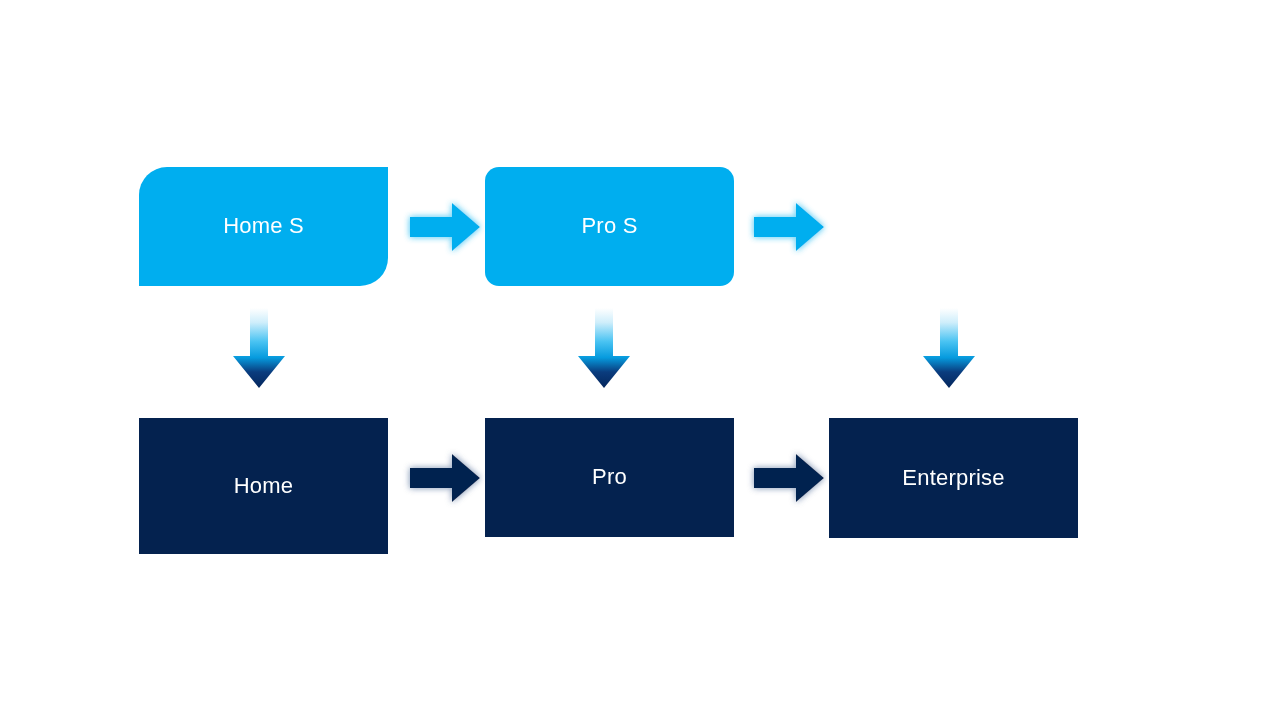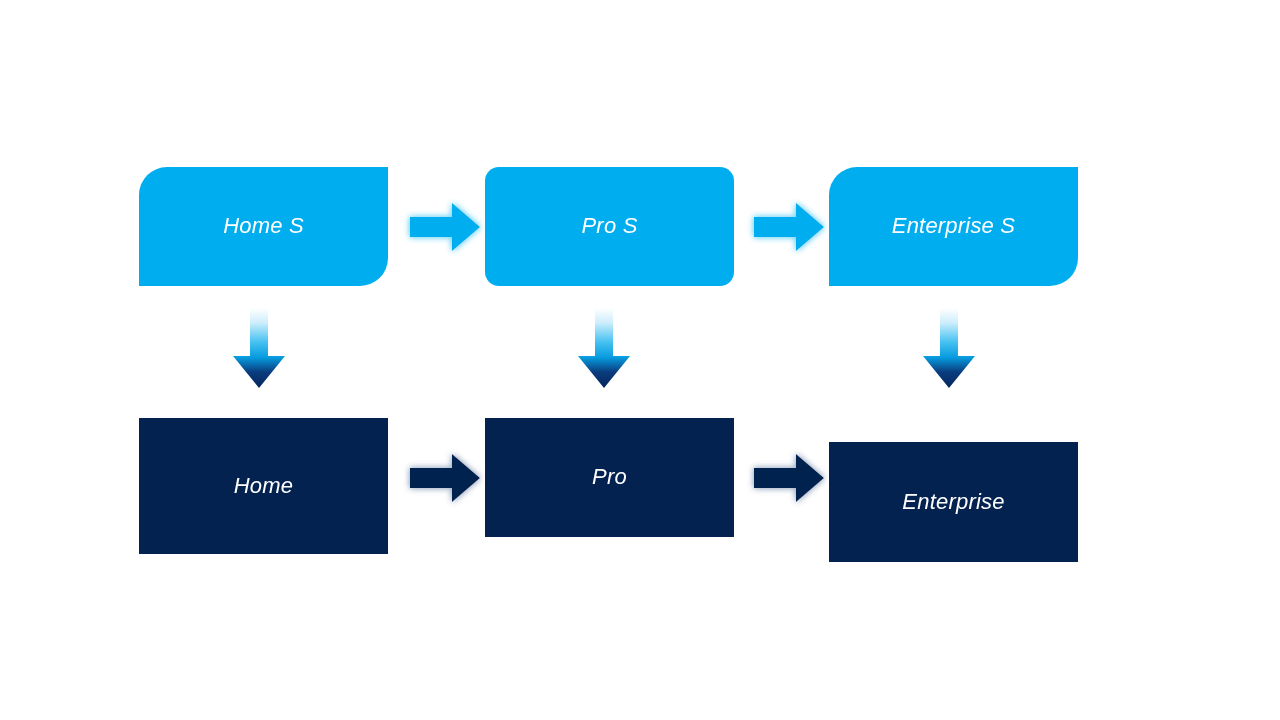--- a/index.html
+++ b/index.html
@@ -29,21 +29,20 @@
     align-items: center;
     justify-content: center;
     box-sizing: border-box;
     color: #ffffff;
     font-size: 22px;
     font-weight: 400;
     letter-spacing: 0.2px;
     line-height: 1.1;
     font-family: "Liberation Sans", sans-serif;
     white-space: nowrap;
-    font-style: italic;
   }
 
   
   .node-box.service {
     background: #00AEEF;
     border-radius: 28px 0 28px 0;
   }
 
   
   .node-box.product {
@@ -115,23 +114,20 @@
   </svg>
 
   <div class="node-box service" style="left:139px; top:167px; width:249px; height:119px;">
     <span>Home S</span>
   </div>
 
   <div class="node-box service" style="left:485px; top:167px; width:249px; height:119px;border-radius:14px;">
     <span>Pro S</span>
   </div>
 
-  <div class="node-box service" style="left:829px; top:167px; width:249px; height:119px;">
-    <span>Enterprise S</span>
-  </div>
 
   <div class="arrow arrow-right-light" style="left:410px; top:203px; width:72px; height:48px;">
     <svg width="72" height="48" viewBox="0 0 72 48">
       <polygon class="glow-light" points="0,14 42,14 42,0 70,24 42,48 42,34 0,34"></polygon>
     </svg>
   </div>
 
   <div class="arrow arrow-right-light" style="left:754px; top:203px; width:72px; height:48px;">
     <svg width="72" height="48" viewBox="0 0 72 48">
       <polygon class="glow-light" points="0,14 42,14 42,0 70,24 42,48 42,34 0,34"></polygon>
@@ -157,21 +153,21 @@
   </div>
 
   <div class="node-box product" style="left:139px; top:418px; width:249px; height:136px;">
     <span>Home</span>
   </div>
 
   <div class="node-box product" style="left:485px; top:418px; width:249px; height:119px;">
     <span>Pro</span>
   </div>
 
-  <div class="node-box product" style="left:829px; top:418px; width:249px; height:120px;margin-top:24px;">
+  <div class="node-box product" style="left:829px; top:418px; width:249px; height:120px;">
     <span>Enterprise</span>
   </div>
 
   <div class="arrow arrow-right-dark" style="left:410px; top:454px; width:72px; height:48px;">
     <svg width="72" height="48" viewBox="0 0 72 48">
       <polygon class="glow-dark" points="0,14 42,14 42,0 70,24 42,48 42,34 0,34"></polygon>
     </svg>
   </div>
 
   <div class="arrow arrow-right-dark" style="left:754px; top:454px; width:72px; height:48px;">

